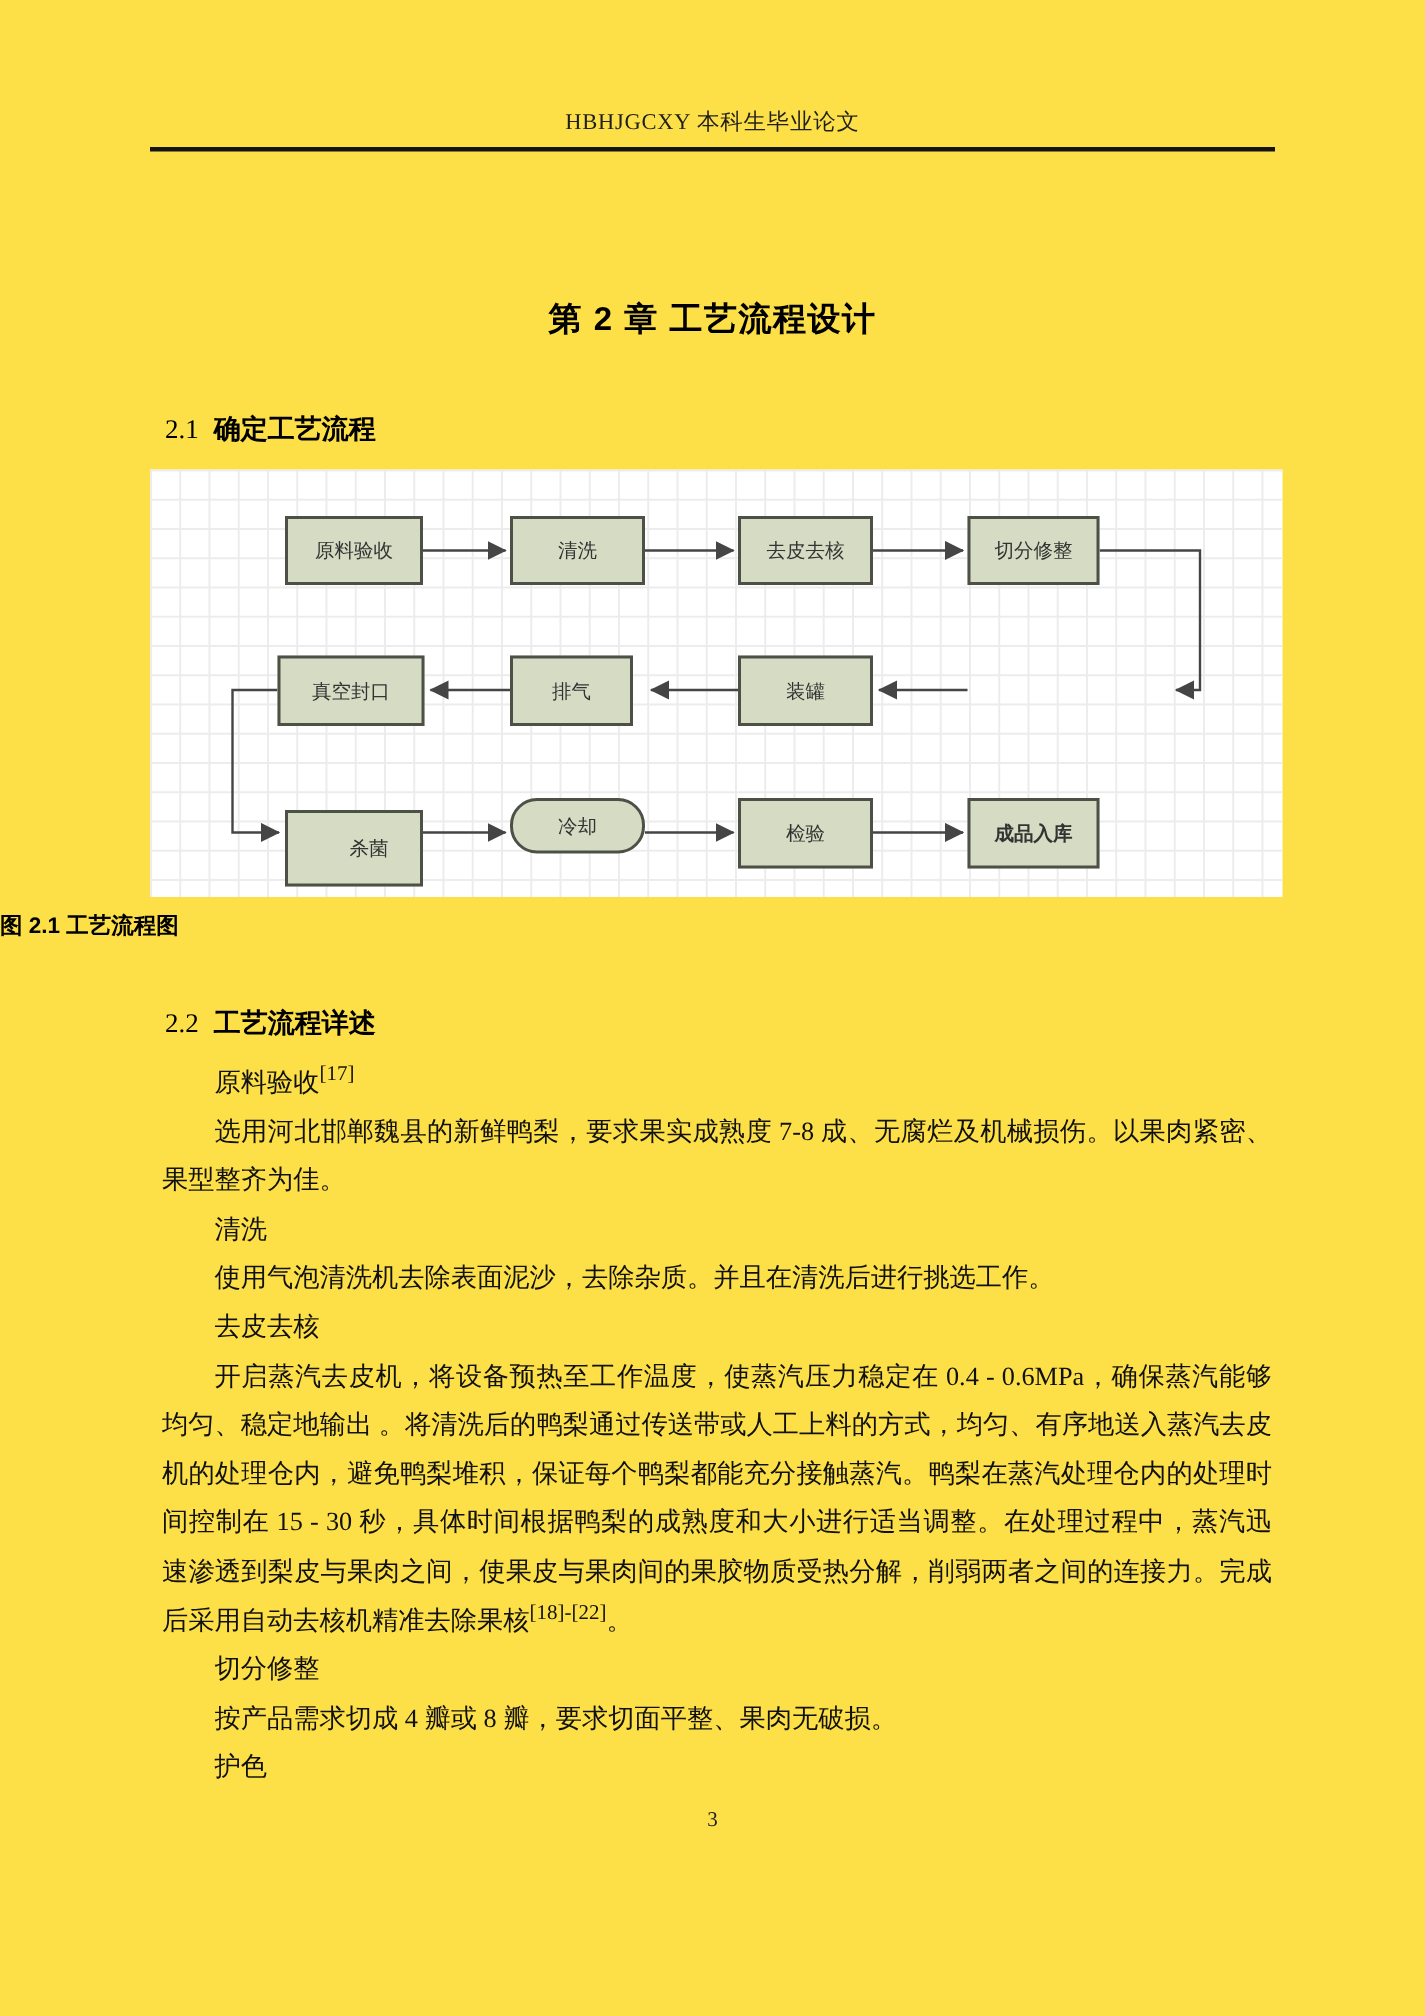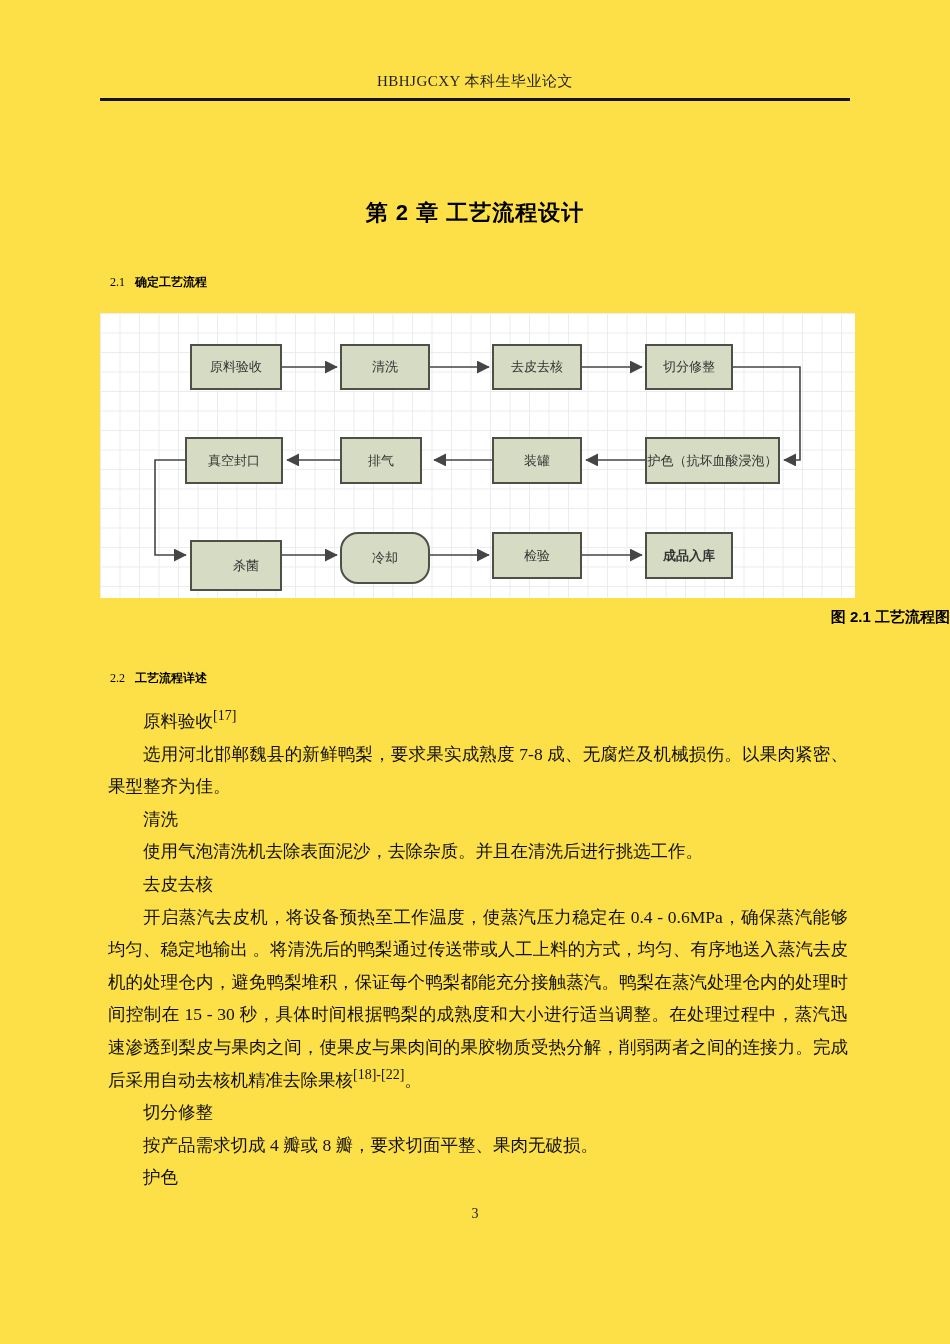--- a/index.html
+++ b/index.html
@@ -41,21 +41,21 @@
     font-weight: bold;
     font-size: 22px;
     color: #000;
     letter-spacing: 1px;
   }
 
   
   .section-heading {
     position: absolute;
     left: 110px;
-    font-size: 12px;
+    font-size: 18px;
     color: #000;
   }
   .section-heading .sec-num {
     font-family: "Liberation Serif", "DejaVu Serif", serif;
     font-weight: normal;
   }
   .section-heading .sec-title {
     font-family: "Liberation Sans", "DejaVu Sans", sans-serif;
     font-weight: bold;
     margin-left: 10px;
@@ -91,29 +91,29 @@
   }
   .n0  { left: 90px;  top: 31px;  width: 92px;  height: 46px; }
   .n1  { left: 240px; top: 31px;  width: 90px;  height: 46px; }
   .n2  { left: 392px; top: 31px;  width: 90px;  height: 46px; }
   .n3  { left: 545px; top: 31px;  width: 88px;  height: 46px; }
   .n4  { left: 545px; top: 124px; width: 135px; height: 47px; }
   .n5  { left: 392px; top: 124px; width: 90px;  height: 47px; }
   .n6  { left: 240px; top: 124px; width: 82px;  height: 47px; }
   .n7  { left: 85px;  top: 124px; width: 98px;  height: 47px; }
   .n8  { left: 90px;  top: 227px; width: 92px;  height: 51px; padding-left: 20px; }
-  .n9  { left: 240px; top: 219px; width: 90px;  height: 52px; border-radius: 18px; }
+  .n9  { left: 240px; top: 219px; width: 90px;  height: 37px; border-radius: 18px; }
   .n10 { left: 392px; top: 219px; width: 90px;  height: 47px; }
   .n11 { left: 545px; top: 219px; width: 88px;  height: 47px; font-weight: bold; }
 
   
   .figure-caption {
     position: absolute;
     top: 608px; left: 0; right: 0;
-    text-align: right;
+    text-align: left;
     font-weight: bold;
     font-size: 15px;
     font-family: "Liberation Sans", "DejaVu Sans", sans-serif;
     color: #000;
   }
 
   
   .body-text {
     position: absolute;
     top: 705px; left: 108px;
@@ -174,21 +174,20 @@
         <path d="M85 147 L55 147 L55 242 L86 242" marker-end="url(#arr)"></path>
         <path d="M182 242 L237 242" marker-end="url(#arr)"></path>
         <path d="M330 242 L389 242" marker-end="url(#arr)"></path>
         <path d="M482 242 L542 242" marker-end="url(#arr)"></path>
       </g>
     </svg>
     <div class="flow-node n0">原料验收</div>
     <div class="flow-node n1">清洗</div>
     <div class="flow-node n2">去皮去核</div>
     <div class="flow-node n3">切分修整</div>
-    <div class="flow-node n4">护色（抗坏血酸浸泡）</div>
     <div class="flow-node n5">装罐</div>
     <div class="flow-node n6">排气</div>
     <div class="flow-node n7">真空封口</div>
     <div class="flow-node n8">杀菌</div>
     <div class="flow-node n9">冷却</div>
     <div class="flow-node n10">检验</div>
     <div class="flow-node n11">成品入库</div>
   </div>
 
   <div class="figure-caption">图 2.1  工艺流程图</div>

